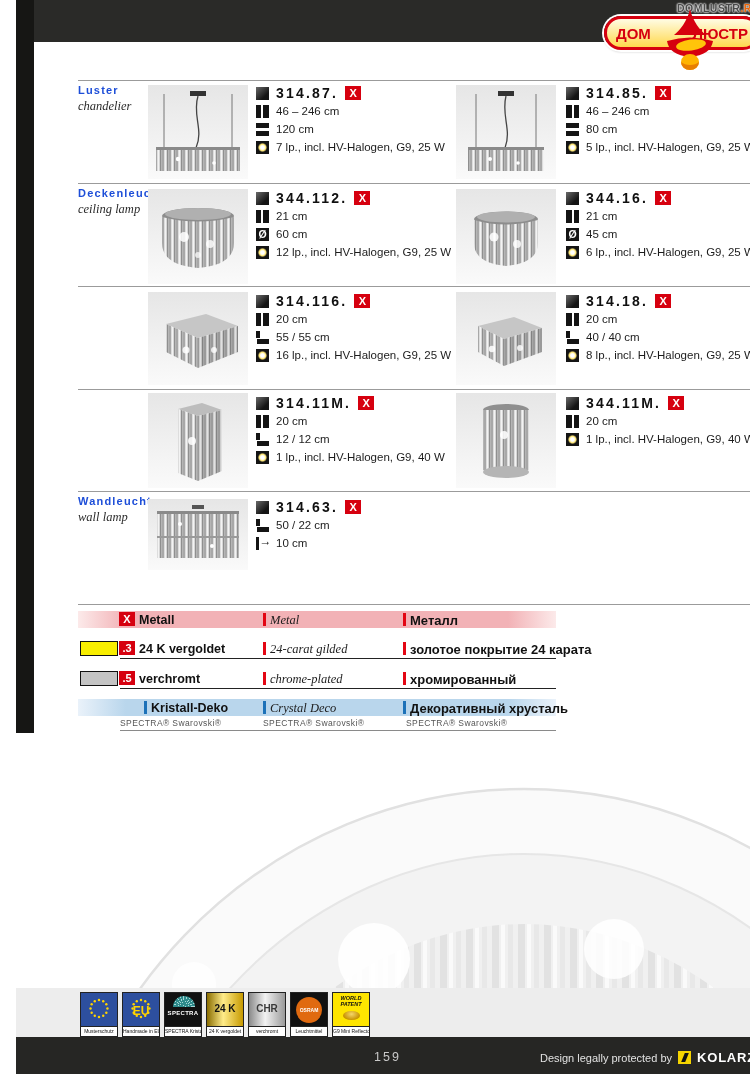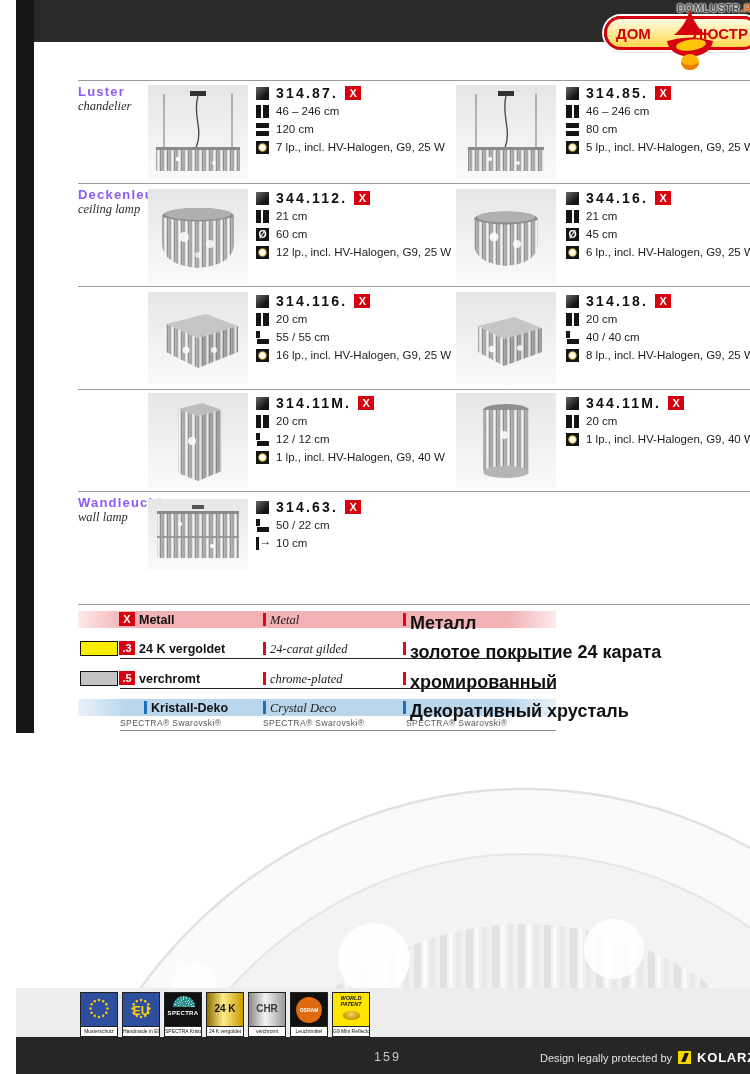--- a/index.html
+++ b/index.html
@@ -16,21 +16,21 @@
   .logo-site{position:absolute;right:4px;top:0;font-size:10.5px;font-weight:bold;letter-spacing:.5px;white-space:nowrap;}
   .logo-site .s1{color:#4a4a4a;text-shadow:0 0 2px #fff,0 0 2px #fff,0 0 2px #fff;}
   .logo-site .s2{color:#e8650a;text-shadow:0 0 2px #fff,0 0 2px #fff;}
   .pill{position:absolute;top:14px;right:4px;width:132px;height:28px;border:3px solid #d6000f;border-radius:17px;
         background:linear-gradient(180deg,#fffce4,#ffd84d);box-shadow:0 0 0 2px #fff,0 1px 3px rgba(0,0,0,.45);
         display:flex;justify-content:space-between;align-items:center;padding:0 9px;color:#d6000f;font-weight:bold;font-size:15px;}
   .lamp-orn{position:absolute;top:6px;left:52px;z-index:5;}
   
   .hr{left:62px;width:676px;height:1px;background:#9b9b9b;}
   
-  .cat-de{font-weight:bold;font-size:13px;letter-spacing:1.2px;color:#8b5cf6;}
+  .cat-de{font-weight:bold;font-size:11px;letter-spacing:1.2px;color:#1d4ed8;}
   .cat-en{font-family:"Liberation Serif",serif;font-style:italic;font-size:12.5px;color:#2a2a2a;}
   
   .prod-img{width:100px;background:linear-gradient(180deg,#e6e6e6,#fafafa);}
   
   .specs{width:200px;}
   .spec-line{display:flex;align-items:center;height:18px;gap:7px;font-size:11.5px;color:#1c1c1c;white-space:nowrap;}
   .code{font-size:14px;font-weight:bold;letter-spacing:2.2px;color:#101010;}
   .badge{display:inline-block;min-width:14px;height:14px;background:#d6000f;color:#fff;
          font-weight:bold;font-size:11px;line-height:14px;text-align:center;padding:0 1px;}
   .ic{width:13px;height:13px;position:relative;flex:none;}
@@ -44,21 +44,21 @@
         background:radial-gradient(circle,#fff 0 28%,#ffe87a 50%,rgba(255,232,122,0) 78%);}
   .ic-dims::before{content:"";position:absolute;left:0;top:0;width:4px;height:7px;background:#141414;}
   .ic-dims::after{content:"";position:absolute;right:0;bottom:0;width:12px;height:5px;background:#141414;}
   .ic-proj::before{content:"";position:absolute;left:0;top:0;width:3px;height:13px;background:#141414;}
   .ic-proj::after{content:"\2192";position:absolute;left:3.5px;top:-2.5px;font-size:12px;font-weight:bold;color:#141414;}
   
   .band-pink{left:62px;top:611px;width:478px;height:17px;background:linear-gradient(90deg,#fceaea,#f2b2b6 10%,#f2b2b6 90%,#fceaea);}
   .band-blue{left:62px;top:699px;width:478px;height:17px;background:linear-gradient(90deg,#eaf2fa,#b9d6ec 10%,#b9d6ec 90%,#eaf2fa);}
   .lg-de{font-weight:bold;font-size:12.5px;color:#111;white-space:nowrap;}
   .lg-en{font-family:"Liberation Serif",serif;font-style:italic;font-size:12.5px;color:#1c1c1c;white-space:nowrap;}
-  .lg-ru{font-weight:bold;font-size:18px;color:#111;white-space:nowrap;}
+  .lg-ru{font-weight:bold;font-size:13px;color:#111;white-space:nowrap;}
   .vbar{width:3px;height:13px;}
   .vr{background:#e30613;} .vb{background:#1c71b8;}
   .swatch{width:36px;height:13px;border:1.5px solid #111;}
   .uline{height:1px;background:#222;width:436px;left:104px;}
   .spectra{font-size:8.5px;color:#555;letter-spacing:.4px;white-space:nowrap;}
   .thinline{left:104px;top:730px;width:436px;height:1px;background:#8a8a8a;}
   
   .cert{top:992px;width:38px;}
   .cert-icon{height:33px;border:1px solid #222;position:relative;overflow:hidden;}
   .cert-cap{height:9px;border:1px solid #222;border-top:0;background:#fff;font-size:5px;line-height:9px;text-align:center;

